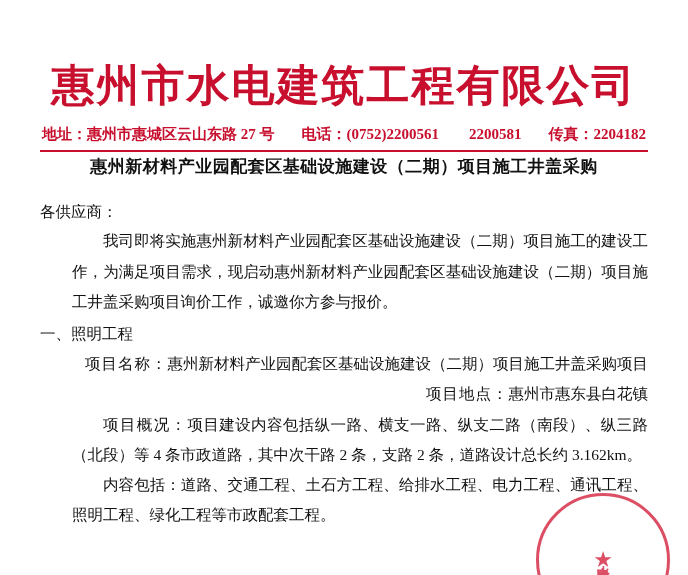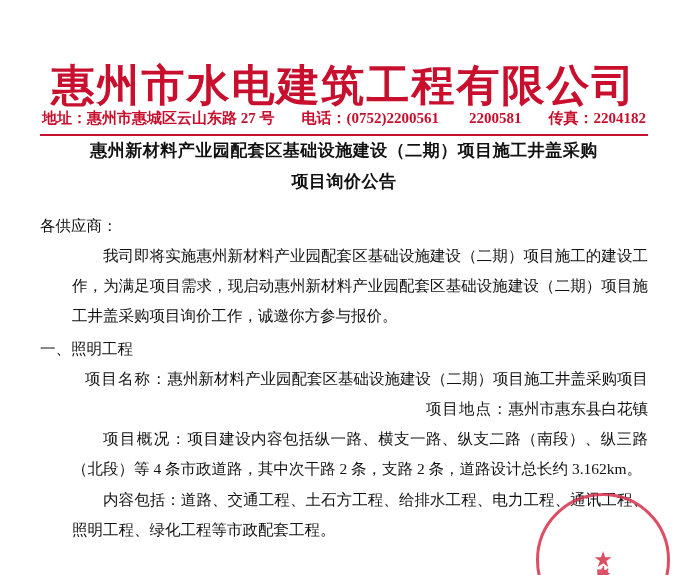--- a/index.html
+++ b/index.html
@@ -30,20 +30,21 @@
   .company-name {
     color: #c8102e;
     font-family: "Liberation Serif", "DejaVu Serif", serif;
     font-weight: bold;
     font-size: 43px;
     letter-spacing: 2px;
     line-height: 1.1;
     white-space: nowrap;
   }
   .contact-row {
+    margin-top: 16px;
     color: #c8102e;
     font-size: 15px;
     font-weight: bold;
     display: flex;
     justify-content: space-between;
     align-items: baseline;
     padding: 0 2px;
     white-space: nowrap;
   }
   .contact-left {
@@ -151,21 +152,20 @@
       <div class="contact-right">
         <span>传真：</span><span>2204182</span>
       </div>
     </div>
 
     <div class="rule"></div>
   </div>
 
   <div class="doc-title">
     <div>惠州新材料产业园配套区基础设施建设（二期）项目施工井盖采购</div>
-    <div>项目询价公告</div>
   </div>
 
   <div class="salutation">各供应商：</div>
 
   <p class="para indent">我司即将实施惠州新材料产业园配套区基础设施建设（二期）项目施工的建设工作，为满足项目需求，现启动惠州新材料产业园配套区基础设施建设（二期）项目施工井盖采购项目询价工作，诚邀你方参与报价。</p>
 
   <div class="section-head">一、照明工程</div>
 
   <div class="field-line">
     <span class="field-label">项目名称：</span><span>惠州新材料产业园配套区基础设施建设（二期）项目施工井盖采购项目</span>

